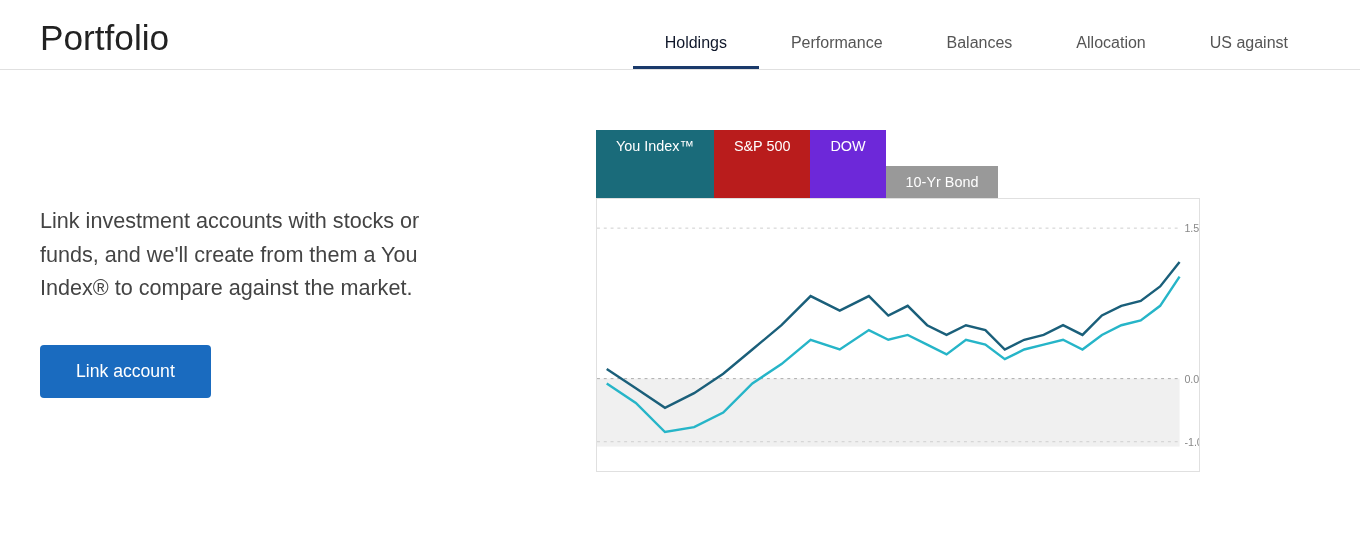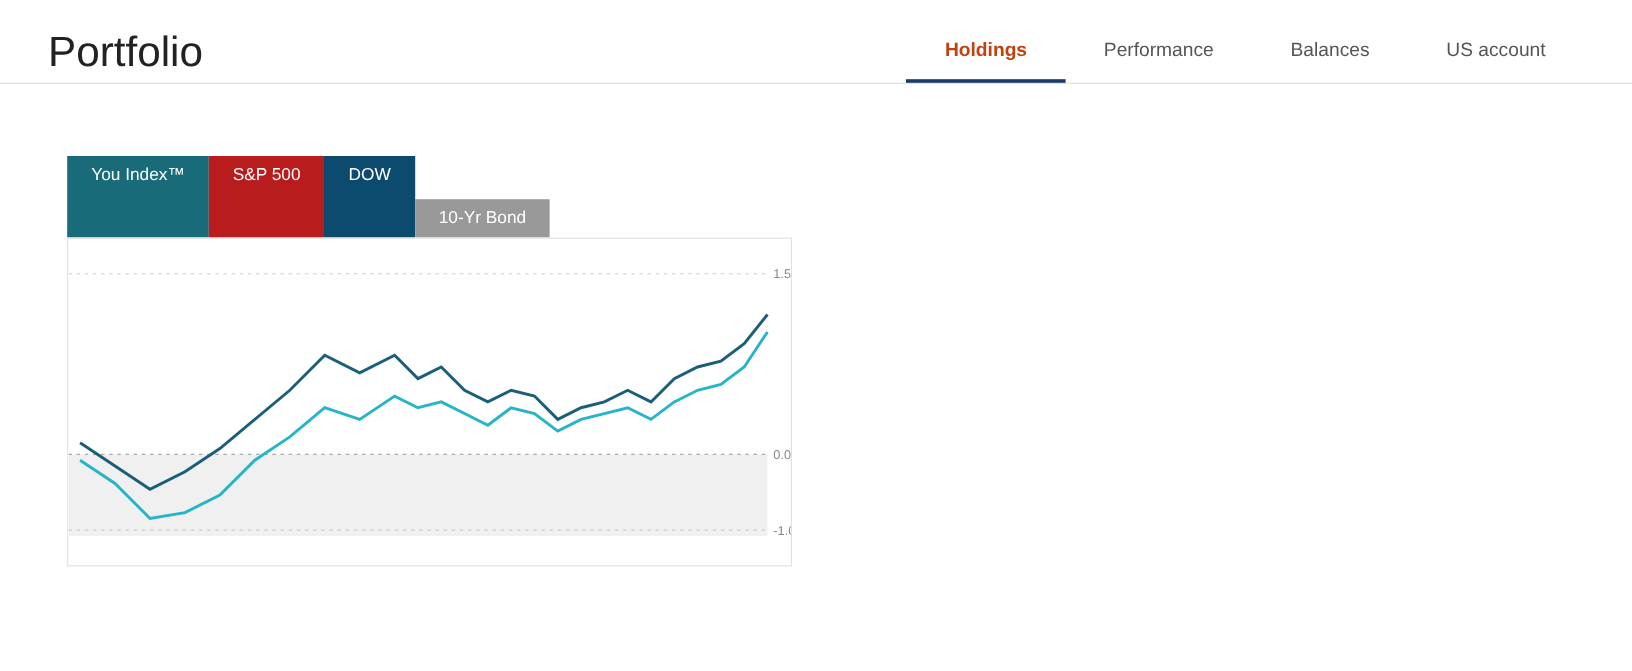--- a/index.html
+++ b/index.html
@@ -8,21 +8,20 @@
       background: #fff;
       color: #333;
       width: 1360px;
       min-height: 559px;
       overflow-x: hidden;
     }
 
     
     .header {
       display: flex;
-      align-items: center;
       padding: 18px 40px 0 40px;
       border-bottom: 1px solid #e0e0e0;
       gap: 40px;
     }
     .page-title {
       font-size: 2.2rem;
       font-weight: 400;
       color: #222;
       margin-right: auto;
     }
@@ -35,22 +34,22 @@
       padding: 16px 32px 14px 32px;
       font-size: 1rem;
       color: #555;
       cursor: pointer;
       border-bottom: 3px solid transparent;
       white-space: nowrap;
       text-decoration: none;
       display: block;
     }
     .nav-tab.active {
-      color: #c2410c;
-      font-weight: 700;
+      color: #0f172a;
+      font-weight: 400;
       border-bottom: 3px solid #1a3a6b;
     }
 
     
     .main {
       display: flex;
       align-items: center;
       padding: 60px 40px 40px 40px;
       gap: 60px;
     }
@@ -105,21 +104,21 @@
       cursor: pointer;
       color: #fff;
     }
     .legend-item.you-index {
       background: #1a6b7a;
     }
     .legend-item.sp500 {
       background: #b91c1c;
     }
     .legend-item.dow {
-      background: #0c4a6e;
+      background: #6d28d9;
     }
     .legend-item.bond {
       background: #999;
       margin-top: 36px;
     }
 
     
     .chart-svg-wrapper {
       position: relative;
       background: #fff;
@@ -133,25 +132,30 @@
   </style>
 </head>
 <body>
 
 <div class="header">
   <h1 class="page-title">Portfolio</h1>
   <nav class="nav-tabs">
     <a class="nav-tab active">Holdings</a>
     <a class="nav-tab">Performance</a>
     <a class="nav-tab">Balances</a>
-    <a class="nav-tab">US account</a>
+    <a class="nav-tab">Allocation</a>
+    <a class="nav-tab">US against</a>
   </nav>
 </div>
 
 <div class="main">
+  <div class="left-panel">
+    <p class="description">Link investment accounts with stocks or funds, and we'll create from them a You Index® to compare against the market.</p>
+    <button class="link-account-btn">Link account</button>
+  </div>
 
   <div class="right-panel">
     <div class="chart-container">
 
       <div class="chart-legend">
         <div class="legend-item you-index">You Index™</div>
         <div class="legend-item sp500">S&amp;P 500</div>
         <div class="legend-item dow">DOW</div>
         <div class="legend-item bond">10-Yr Bond</div>
       </div>

